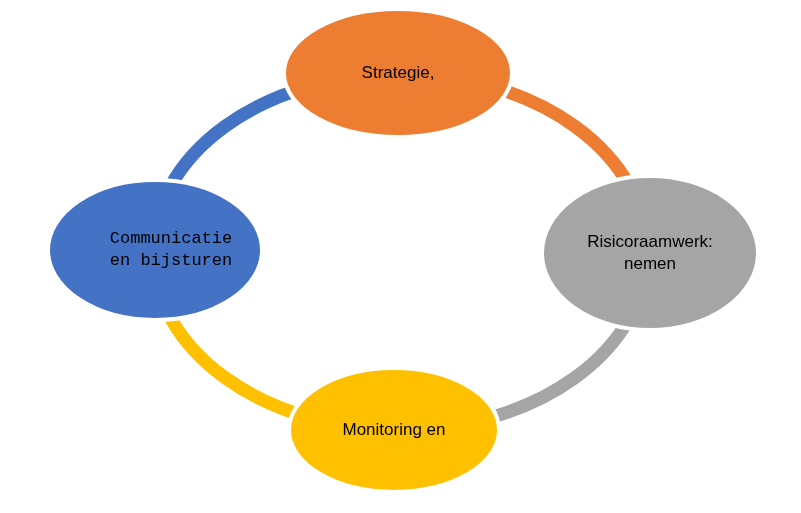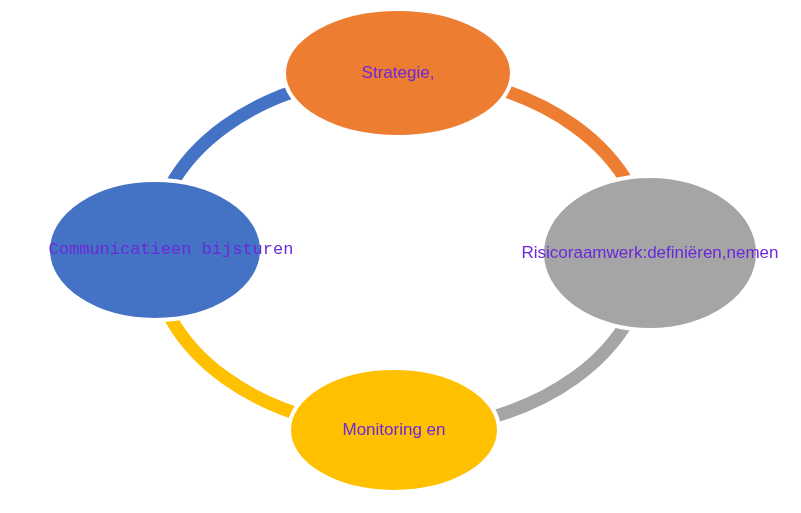--- a/index.html
+++ b/index.html
@@ -16,25 +16,25 @@
     font-family: "Liberation Sans", sans-serif;
   }
   .diagram-svg {
     position: absolute;
     left: 0;
     top: 0;
   }
   .node-label {
     position: absolute;
     display: flex;
-    flex-direction: row;
+    flex-direction: column;
     justify-content: center;
     align-items: center;
     text-align: center;
-    color: #6d28d9;
+    color: #000000;
     font-size: 17px;
     line-height: 22px;
     pointer-events: none;
   }
   .node-label div {
     white-space: nowrap;
   }
 </style>
 </head>
 <body>
@@ -53,21 +53,20 @@
     <ellipse cx="394" cy="430" rx="105" ry="62" stroke="#ffffff" stroke-width="4" fill="#FFC000"></ellipse>
     <ellipse cx="155" cy="250" rx="107" ry="70" stroke="#ffffff" stroke-width="4" fill="#4472C4"></ellipse>
   </svg>
 
   <div class="node-label" style="left: 284px; top: 9px; width: 228px; height: 128px;">
     <div>Strategie,</div>
   </div>
 
   <div class="node-label" style="left: 542px; top: 176px; width: 216px; height: 154px; text-align: right;">
     <div>Risicoraamwerk:</div>
-    <div>definiëren,</div>
     <div>nemen</div>
   </div>
 
   <div class="node-label" style="left: 289px; top: 368px; width: 210px; height: 124px; justify-content: center;">
     <div>Monitoring en</div>
   </div>
 
   <div class="node-label" style="left: 64px; top: 180px; width: 214px; height: 140px; font-family: Liberation Mono, monospace;">
     <div>Communicatie</div>
     <div>en bijsturen</div>

